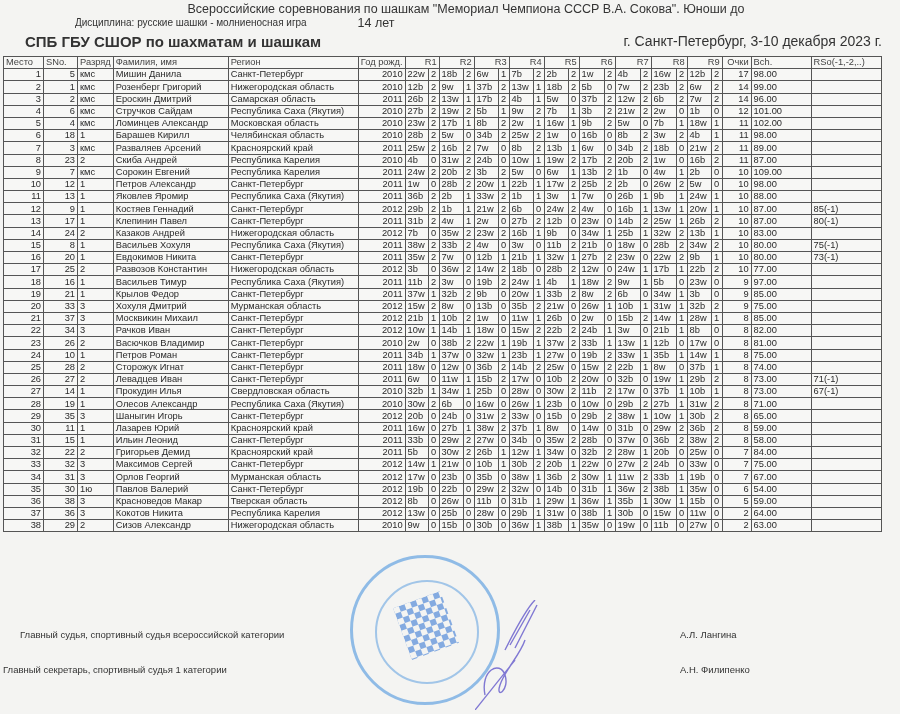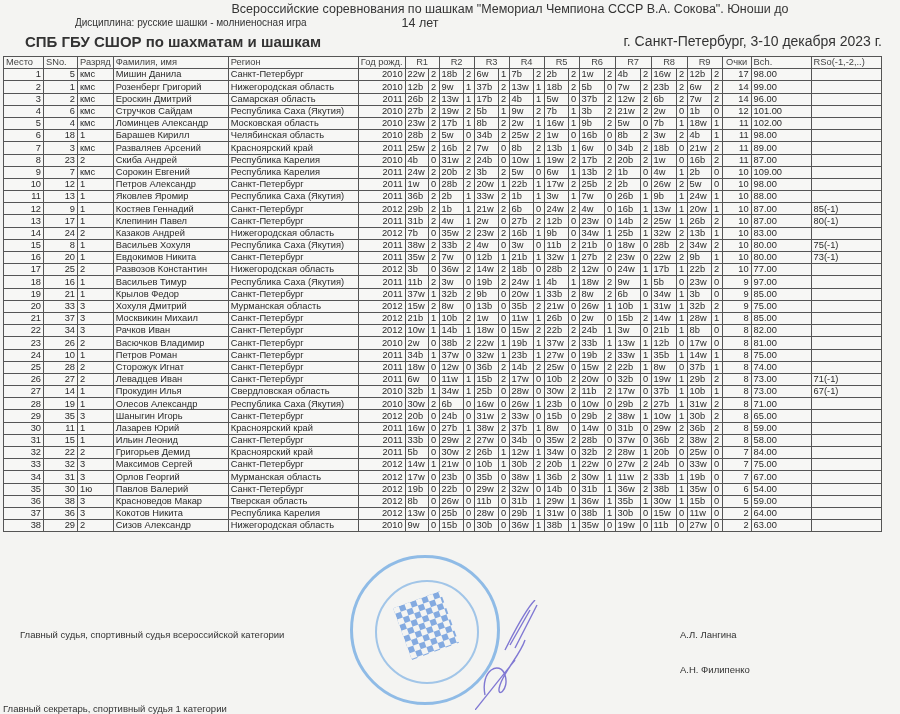--- a/index.html
+++ b/index.html
@@ -1,24 +1,24 @@
 <!DOCTYPE html>
 <html><head>
 <meta charset="utf-8">
 <style>
   html,body{margin:0;padding:0;background:#f4f4f2;}
   body{width:900px;height:714px;position:relative;overflow:hidden;font-family:"Liberation Sans","DejaVu Sans",sans-serif;color:#2a2a2a;}
-  .title{position:absolute;left:0;top:2px;width:752px;text-align:center;font-size:12.5px;color:#333;margin-left:44px;}
+  .title{position:absolute;left:0;top:2px;width:752px;text-align:center;font-size:12.5px;color:#333;}
   .title span{margin-left:180px;}
   .discipline{position:absolute;left:75px;top:17px;font-size:10px;color:#333;}
   .org{position:absolute;left:25px;top:33px;font-size:15px;color:#333;font-weight:bold;}
   .place{position:absolute;right:18px;top:33px;font-size:14px;color:#333;}
   table.res{position:absolute;left:3px;top:56px;border-collapse:collapse;font-size:9.3px;table-layout:fixed;}
   table.res td, table.res th{border:1px solid #555;padding:0 2px;height:11.2px;line-height:10.6px;white-space:nowrap;overflow:hidden;background:#f7f7f5;}
-  table.res th{font-weight:normal;text-align:center;color:#444;}
+  table.res th{font-weight:normal;text-align:right;color:#444;}
   table.res th.l{text-align:left;}
   td.r{text-align:right;}
   td.opp{padding-left:1px;}
   td.sc{text-align:center;padding:0;}
   .footer-line{position:absolute;font-size:9.5px;color:#333;}
   .stamp{position:absolute;left:350px;top:555px;width:150px;height:150px;border-radius:50%;border:3px solid rgba(60,140,220,0.55);box-sizing:border-box;}
   .stamp .inner{position:absolute;left:22px;top:22px;width:100px;height:100px;border-radius:50%;border:2px solid rgba(60,140,220,0.45);}
   .stamp .board{position:absolute;left:48px;top:40px;width:50px;height:55px;
      background:repeating-conic-gradient(rgba(40,110,210,0.55) 0 25%, transparent 0 50%) 0 0/12px 12px;transform:rotate(-20deg);}
   .sig{position:absolute;left:475px;top:600px;width:80px;height:110px;}
@@ -1184,21 +1184,21 @@
         <td class="sc">0</td>
         <td class="r">2</td>
         <td>63.00</td>
         <td></td>
       </tr>
     </tbody>
 </table>
 
 <div class="footer-line" style="left:20px;top:629px;">Главный судья, спортивный судья всероссийской категории</div>
 <div class="footer-line" style="left:680px;top:629px;">А.Л. Лангина</div>
-<div class="footer-line" style="left:3px;top:664px;margin-top:39px;">Главный секретарь, спортивный судья 1 категории</div>
+<div class="footer-line" style="left:3px;top:664px;">Главный секретарь, спортивный судья 1 категории</div>
 <div class="footer-line" style="left:680px;top:664px;">А.Н. Филипенко</div>
 
 <div class="stamp">
     <div class="inner"></div>
     <div class="board"></div>
   </div>
 <svg class="sig" viewBox="0 0 80 110">
   <path d="M30 50 C 45 20, 55 5, 60 0 M 35 45 L 55 10 M 40 48 L 62 5 M 10 95 C 5 70, 25 60, 30 75 C 35 90, 20 100, 25 85 C 30 70, 45 55, 50 40 M 0 110 L 40 60" stroke="#5a4fc8" stroke-width="1.4" fill="none" opacity="0.75"></path>
 </svg>
 

